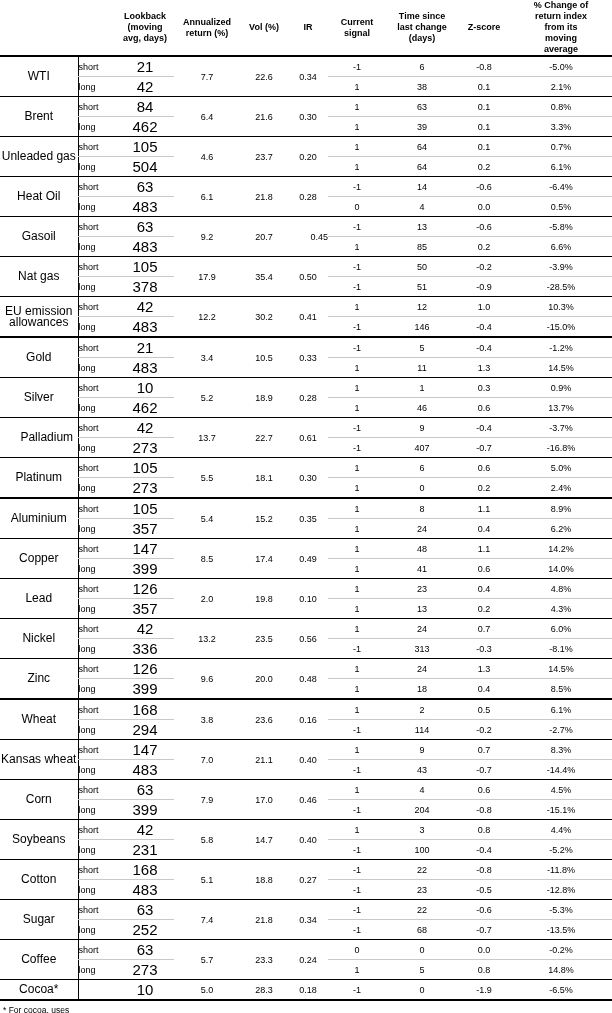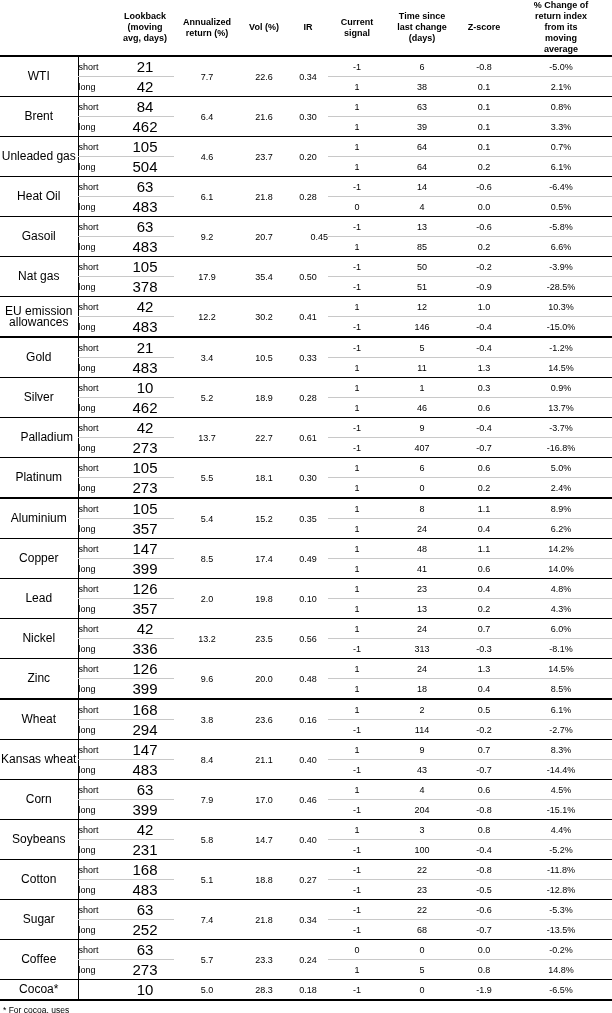--- a/index.html
+++ b/index.html
@@ -498,21 +498,21 @@
           <td class="look">294</td>
           <td class="num">-1</td>
           <td class="num">114</td>
           <td class="num">-0.2</td>
           <td class="num">-2.7%</td>
         </tr>
         <tr class="short">
           <td class="name" rowspan="2" style="border-bottom: 0.8px solid rgb(0, 0, 0);">Kansas wheat</td>
           <td class="lb">short</td>
           <td class="look sub-sep">147</td>
-          <td class="num merged" rowspan="2" style="border-bottom: 0.8px solid rgb(0, 0, 0);">8.4</td>
+          <td class="num merged" rowspan="2" style="border-bottom: 0.8px solid rgb(0, 0, 0);">7.0</td>
           <td class="num merged" rowspan="2" style="border-bottom: 0.8px solid rgb(0, 0, 0);">21.1</td>
           <td class="num merged" rowspan="2" style="border-bottom: 0.8px solid rgb(0, 0, 0);">0.40</td>
           <td class="num sub-sep">1</td>
           <td class="num sub-sep">9</td>
           <td class="num sub-sep">0.7</td>
           <td class="num sub-sep">8.3%</td>
         </tr>
         <tr class="long">
           <td class="lb">long</td>
           <td class="look">483</td>

